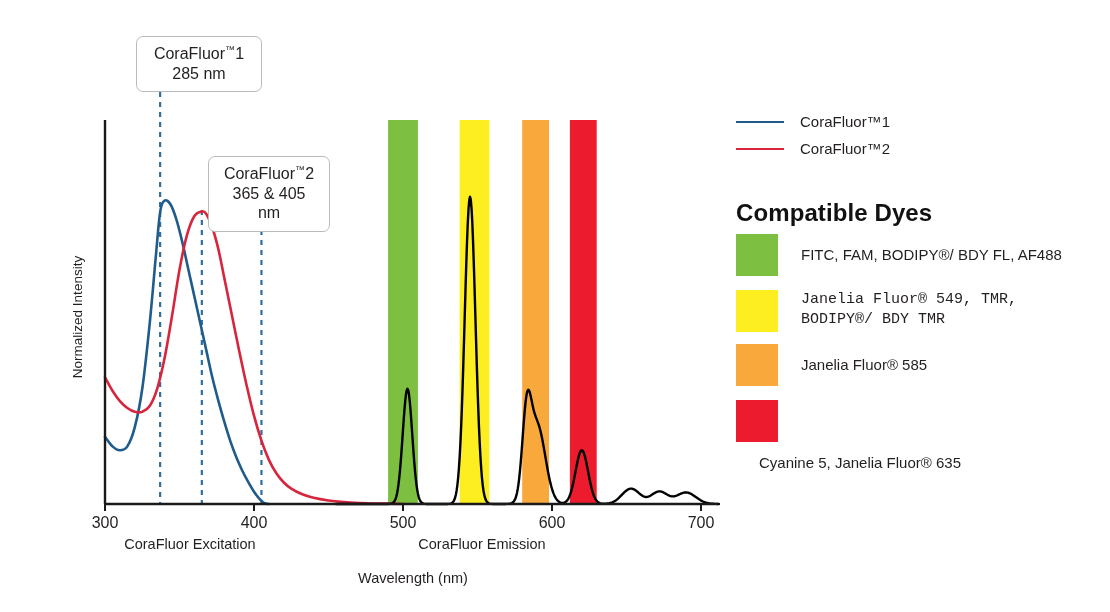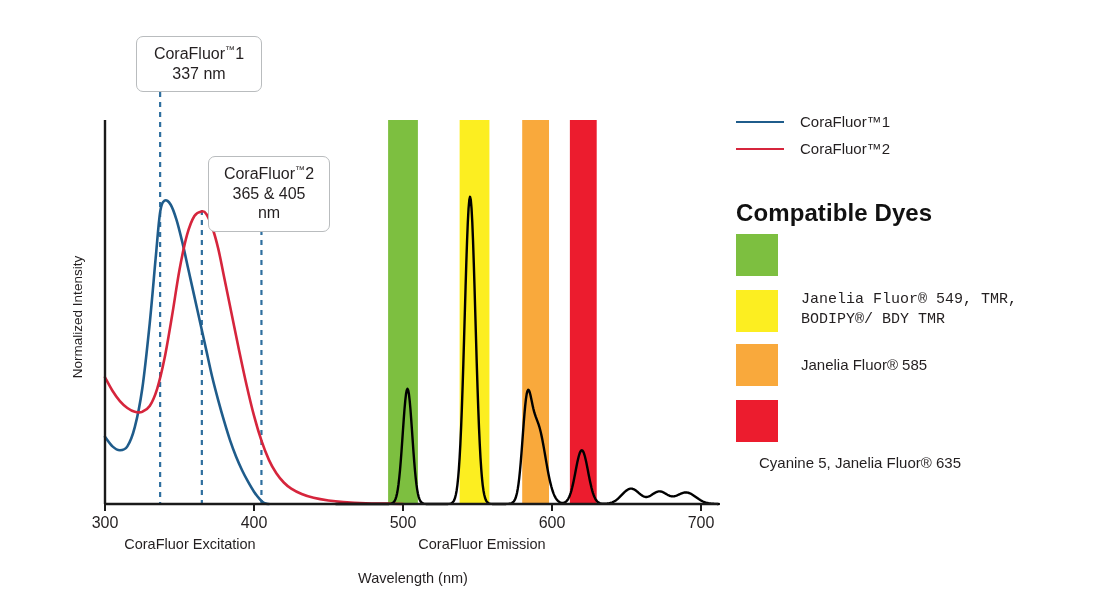--- a/index.html
+++ b/index.html
@@ -78,21 +78,21 @@
         <text x="701" y="528" class="tick-label">700</text>
         <text x="189.93" y="549" class="range-label">CoraFluor Excitation</text>
         <text x="481.97" y="549" class="range-label">CoraFluor Emission</text>
         <text x="413" y="583" class="axis-title">Wavelength (nm)</text>
         <text x="0" y="0" class="ylabel" transform="translate(82,317) rotate(-90)">Normalized Intensity</text>
       </svg>
   </div>
 
   <div class="callout" id="callout-0" style="left:136px;top:36px;width:126px;">
     <span><span>CoraFluor</span><span class="tm">™</span><span>1</span></span>
-    <span class="l2">337 nm</span>
+    <span class="l2">285 nm</span>
   </div>
 
   <div class="callout" id="callout-1" style="left:208px;top:156px;width:122px;">
     <span><span>CoraFluor</span><span class="tm">™</span><span>2</span></span>
     <span class="l2">365 &amp; 405 nm</span>
   </div>
 
   <div class="side">
     <div class="legend-list" id="legend-list">
         <div class="legend-row">
@@ -103,20 +103,23 @@
           <div class="legend-swatch" style="border-top-color: rgb(214, 37, 60);"></div>
           <div class="legend-text">CoraFluor™2</div>
         </div>
       </div>
 
     <div class="dyes-title">Compatible Dyes</div>
 
     <div class="dye-list" id="dye-list">
         <div class="dye-row" style="margin-bottom: 14px;">
           <div class="dye-swatch" style="background: rgb(125, 191, 64);"></div>
+          <div class="dye-text" style="padding-top: 11px;">
+            <span>FITC, FAM, BODIPY®/ BDY FL, AF488</span>
+          </div>
         </div>
         <div class="dye-row" style="margin-bottom: 12px; font-family: Liberation Mono, monospace;">
           <div class="dye-swatch" style="background: rgb(252, 238, 33);"></div>
           <div class="dye-text" style="padding-top: 0px;">
             <span>Janelia Fluor® 549, TMR,</span>
             <span>BODIPY®/ BDY TMR</span>
           </div>
         </div>
         <div class="dye-row" style="margin-bottom: 14px;">
           <div class="dye-swatch" style="background: rgb(249, 169, 60);"></div>

